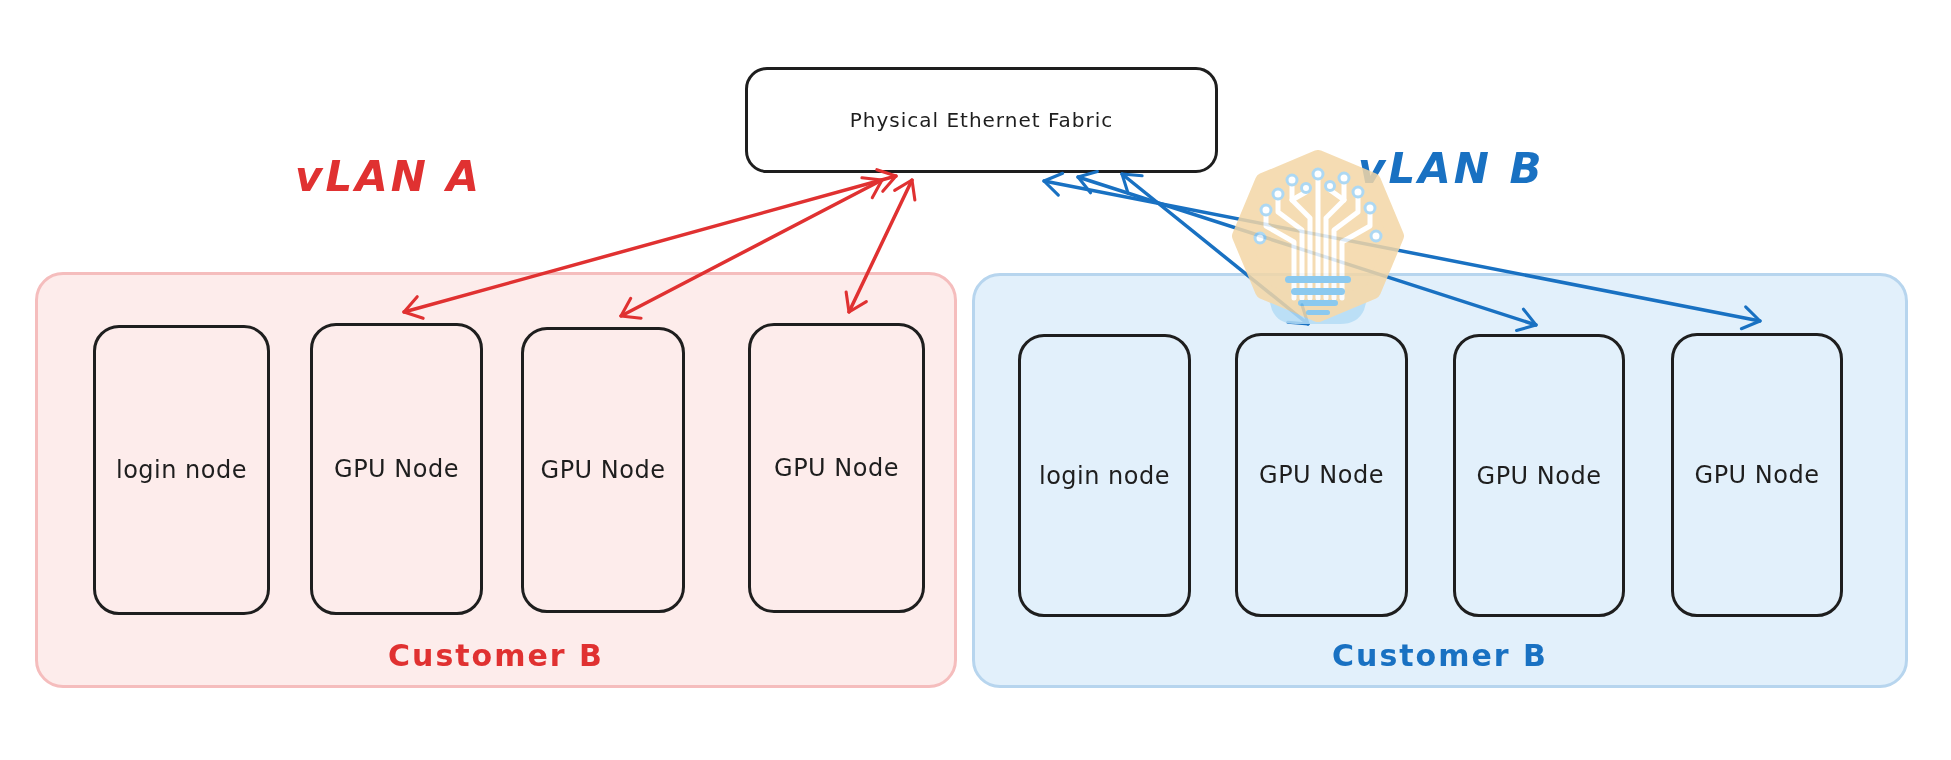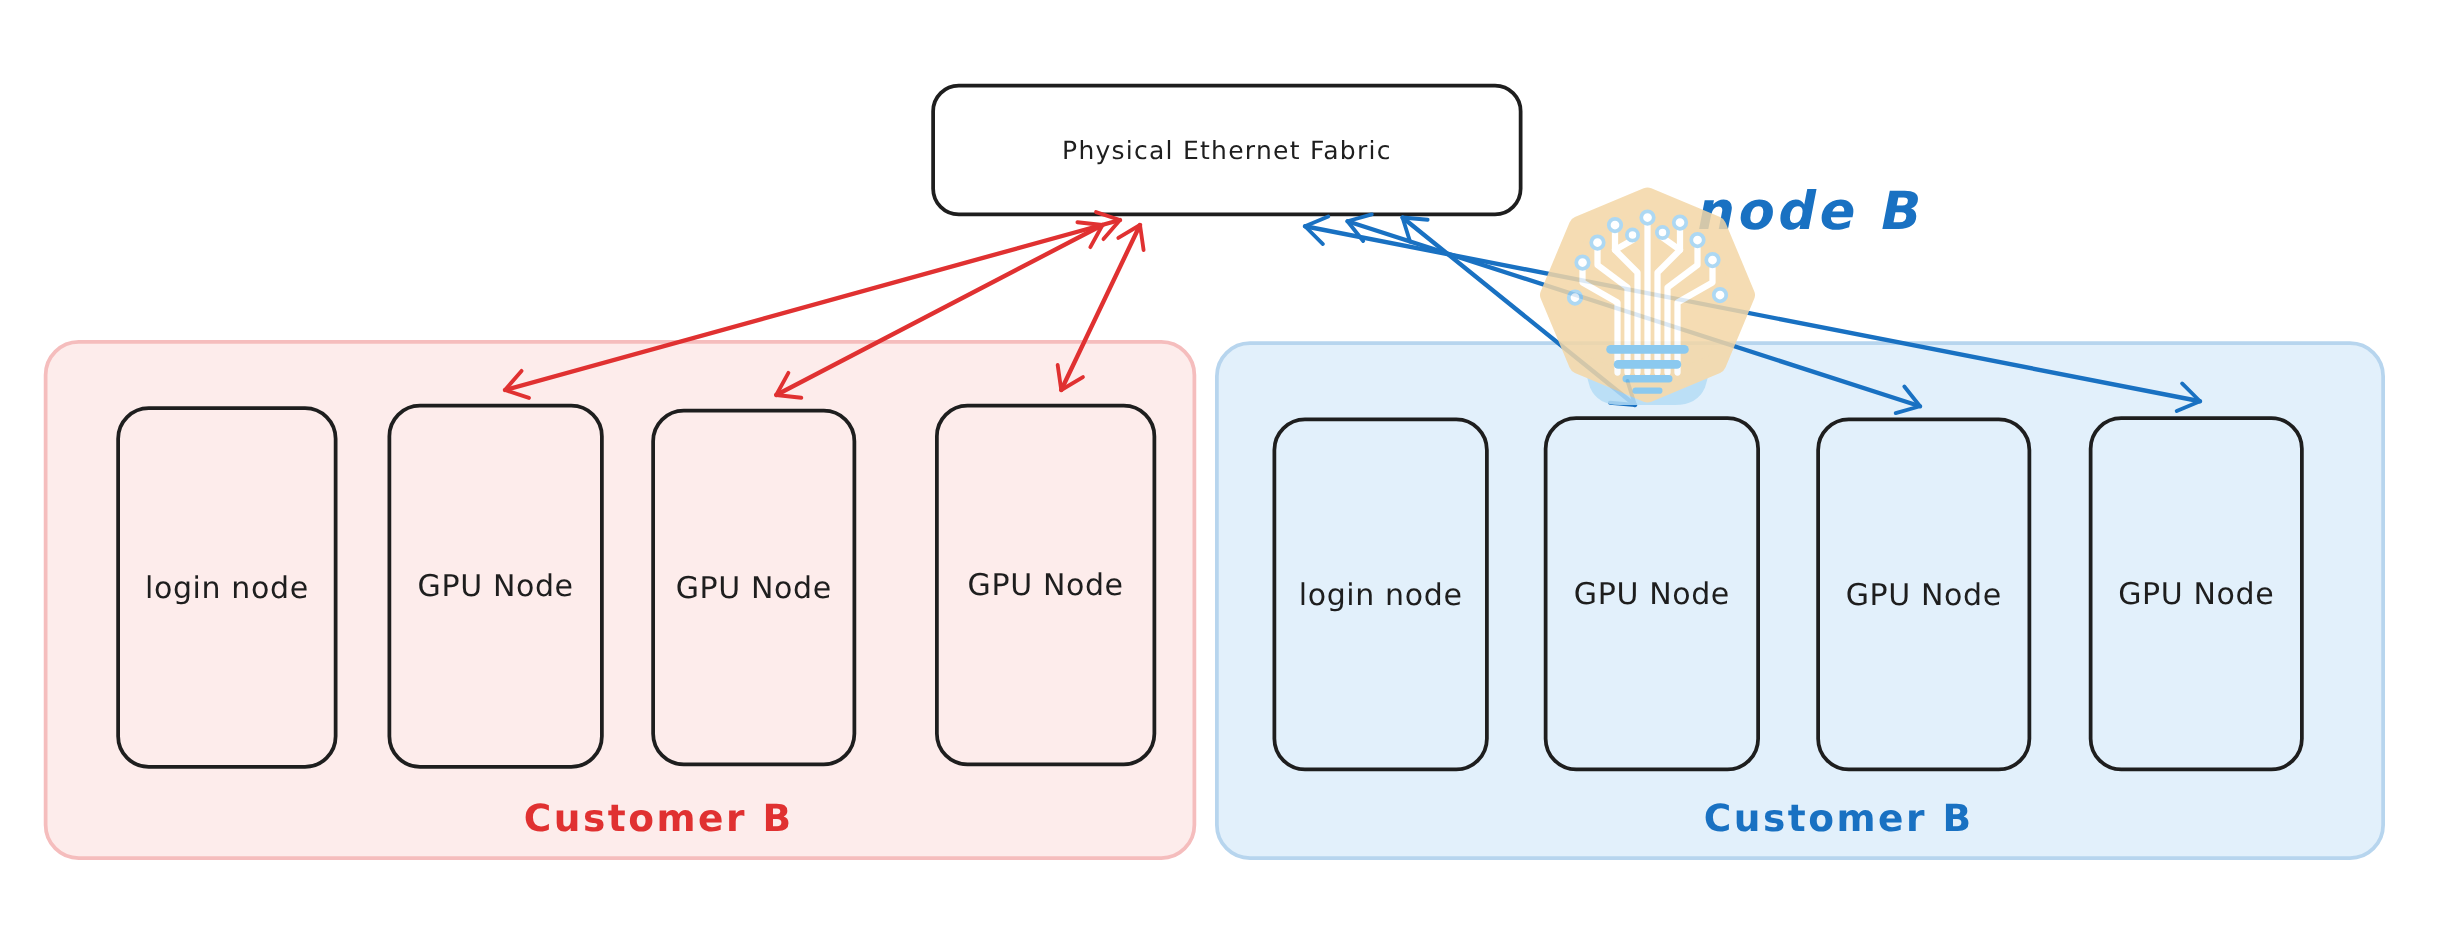--- a/index.html
+++ b/index.html
@@ -28,21 +28,21 @@
   .container-a{
     left:35px;top:272px;width:922px;height:416px;
     background:var(--c-pink_fill,#fdeceb);border:3px solid var(--c-pink_border,#f5bdbd);
   }
   .container-b{
     left:972px;top:273px;width:936px;height:415px;
     background:var(--c-blue_fill,#e2f0fb);border:3px solid var(--c-blue_border,#b7d5ee);
   }
   .customer-label{
     position:absolute;bottom:12px;left:0;width:100%;text-align:center;
-    font-size:30px;font-weight:bold;letter-spacing:2px;margin-left:31px;
+    font-size:30px;font-weight:bold;letter-spacing:2px;
   }
   .container-a .customer-label{color:var(--c-red,#e03131);}
   .container-b .customer-label{color:var(--c-blue,#1971c2);}
   
   .node{
     position:absolute;border:3.5px solid var(--c-ink,#1e1e1e);border-radius:26px;
     display:flex;align-items:center;justify-content:center;
     font-size:24px;letter-spacing:0.5px;box-sizing:border-box;background:transparent;
     text-align:center;
   }
@@ -67,21 +67,22 @@
 </style>
 </head>
 <body>
 
 <div class="canvas">
 
   <div class="fabric-box">
     <span>Physical Ethernet Fabric</span>
   </div>
 
-  <div class="vlan-label vlan-b">node B</div>
+  <div class="vlan-label vlan-a">vLAN A</div>
+  <div class="vlan-label vlan-b">vLAN B</div>
 
   <div class="container container-a">
     <div class="node na1">
       <span>login node</span>
     </div>
     <div class="node na2">
       <span>GPU Node</span>
     </div>
     <div class="node na3">
       <span>GPU Node</span>

